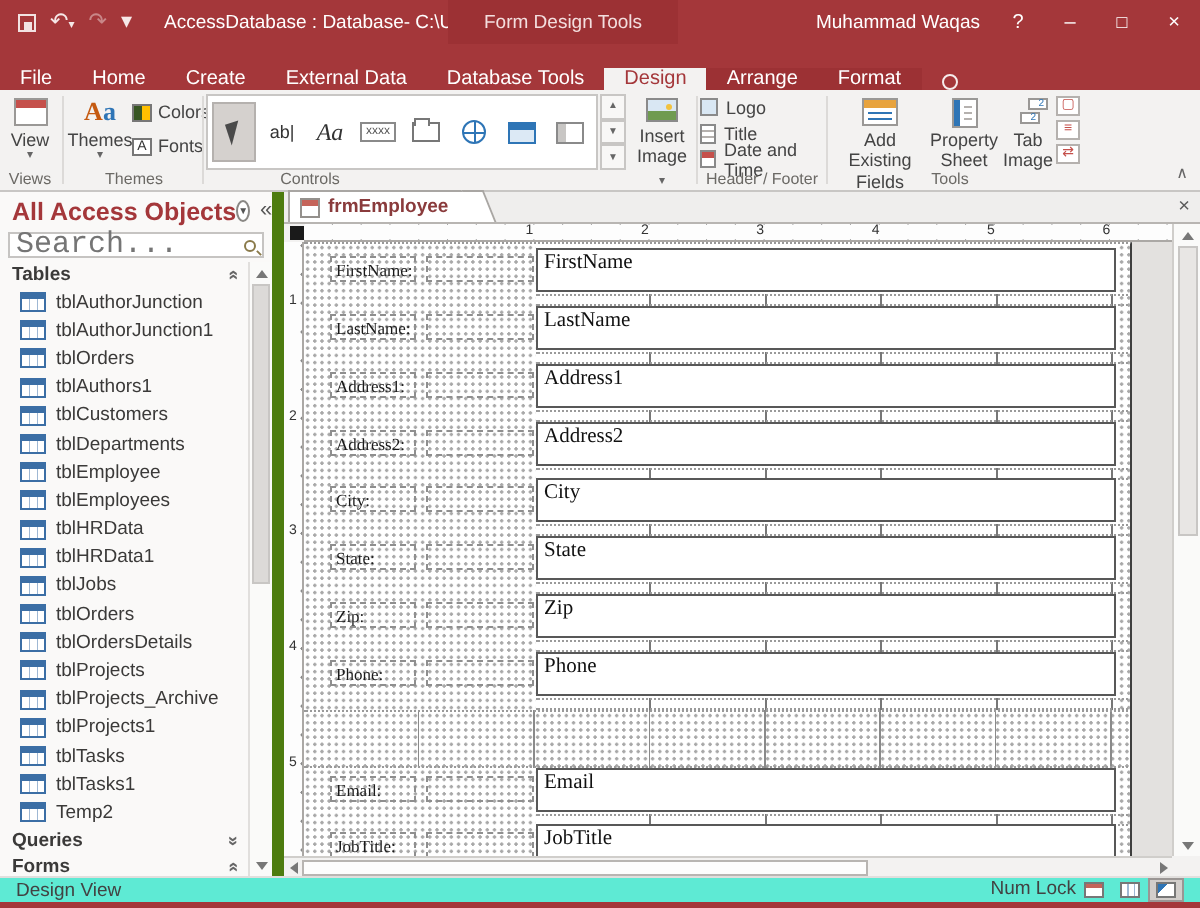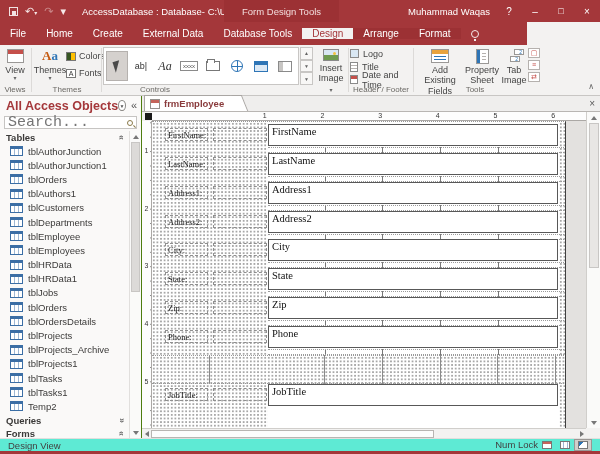--- a/index.html
+++ b/index.html
@@ -16,21 +16,21 @@
   .dim{opacity:.45}
   .tinydrop{font-size:6px}
   .tb-title{margin-left:16px;font-size:9.5px;white-space:nowrap;color:#fff}
   .ctx-patch{position:absolute;left:224px;top:0;height:22px;padding:0 18px;background:var(--ctx);display:flex;align-items:center;font-size:9.5px;color:#F3DEDE}
   .tb-right{margin-left:auto;display:flex;align-items:center;height:100%}
   .tb-user{font-size:9.5px;margin-right:6px}
   .winbtn{width:26px;height:22px;display:flex;align-items:center;justify-content:center;font-size:10px;color:#fff}
   .maxi{font-size:9px}
 
   
-  .tabsrow{position:absolute;left:0;top:22px;width:527px;height:23px;background:var(--accent);display:flex;align-items:center;color:#fff}
+  .tabsrow{position:absolute;left:0;top:22px;width:600px;height:23px;background:var(--accent);display:flex;align-items:flex-end;color:#fff}
   .tab{display:flex;align-items:center;padding:0 10px;font-size:10px;white-space:nowrap;cursor:default}
   .tab.ctx{background:var(--ctx)}
   .tab.active-ctx{background:#F3F2F1;color:var(--accent)}
   .tellme{display:flex;align-items:center;gap:6px;padding:0 10px;font-size:10px;color:#F6ECEC}
   .bulb{width:8px;height:8px;border:1px solid #F6ECEC;border-radius:50%;position:relative}
   .bulb::after{content:"";position:absolute;left:2px;top:8px;width:2px;height:2px;background:#F6ECEC}
 
   
   .ribbon{position:absolute;left:0;top:45px;width:600px;height:51px;background:#F3F2F1;border-bottom:1px solid #C8C6C4}
   .rgroup{position:absolute;top:0;height:50px}
@@ -74,21 +74,21 @@
   .ps-ico{width:13px;height:15px;border:1px solid #9A9896;background:linear-gradient(90deg,#2E75B6 3px,#fff 3px);margin-bottom:1px;position:relative}
   .ps-ico::before{content:"";position:absolute;left:5px;top:3px;right:2px;height:1px;background:#B5B1AE;box-shadow:0 3px 0 #B5B1AE,0 6px 0 #B5B1AE}
   .to-ico{width:16px;height:14px;position:relative;margin-bottom:2px}
   .to-ico i{position:absolute;width:10px;height:6px;border:1px solid #9A9896;background:#fff;font-style:normal;font-size:5px;color:#2E75B6;text-align:right;padding-right:1px}
   .to-ico i:nth-child(2){top:7px;left:4px}
   .minicol{position:absolute;display:flex;flex-direction:column;gap:2px}
   .mi{width:12px;height:10px;border:1px solid #B5B1AE;background:#fff;font-size:7px;line-height:8px;text-align:center;color:#C5504B}
   .collapse-rib{position:absolute;right:6px;bottom:4px;font-size:8px;color:#666}
 
   
-  .navpane{position:absolute;left:0;top:96px;width:142px;height:342px;background:#FAF9F8;border-right:1px solid #4d7c0f;display:flex;flex-direction:column}
+  .navpane{position:absolute;left:0;top:96px;width:142px;height:342px;background:#FAF9F8;border-right:6px solid #4d7c0f;display:flex;flex-direction:column}
   .navheader{height:19px;display:flex;align-items:center;padding:0 4px 0 6px}
   .navtitle{font-size:12.5px;font-weight:bold;color:var(--accent);white-space:nowrap}
   .nav-dd{margin-left:auto;width:11px;height:11px;border:1px solid #8A8885;border-radius:50%;display:flex;align-items:center;justify-content:center;font-size:5px;color:#555;background:#fff}
   .shutter{margin-left:5px;font-size:11px;color:#555;line-height:1}
   .searchrow{padding:1px 4px 2px 4px}
   .searchbox{width:100%;height:13px;background:#fff;border:1px solid #C6C4C2;display:flex;align-items:center;padding:0 3px}
   .searchbox input{flex:1;border:none;outline:none;font-size:15px;color:#555;font-family:Liberation Mono, monospace;background:transparent;min-width:0}
   .mag{width:6px;height:6px;border:1px solid #8A7A4A;border-radius:50%;position:relative;flex:none}
   .mag::after{content:"";position:absolute;left:5px;top:5px;width:3px;height:1px;background:#8A7A4A;transform:rotate(45deg)}
   .navlist{position:relative;flex:1;overflow:hidden;padding-right:13px}
@@ -555,20 +555,26 @@
               <span class="fstrip"></span>
             </div>
 
             <div class="frow spacer">
               
               
               
               
             </div>
 
+            <div class="frow">
+              <span class="flabel">Email:</span>
+              <span class="fempty"></span>
+              <span class="ftext">Email</span>
+              <span class="fstrip"></span>
+            </div>
 
             <div class="frow">
               <span class="flabel">JobTitle:</span>
               <span class="fempty"></span>
               <span class="ftext">JobTitle</span>
 
             </div>
           </div>
       </div>
       <div class="grayarea"></div>

